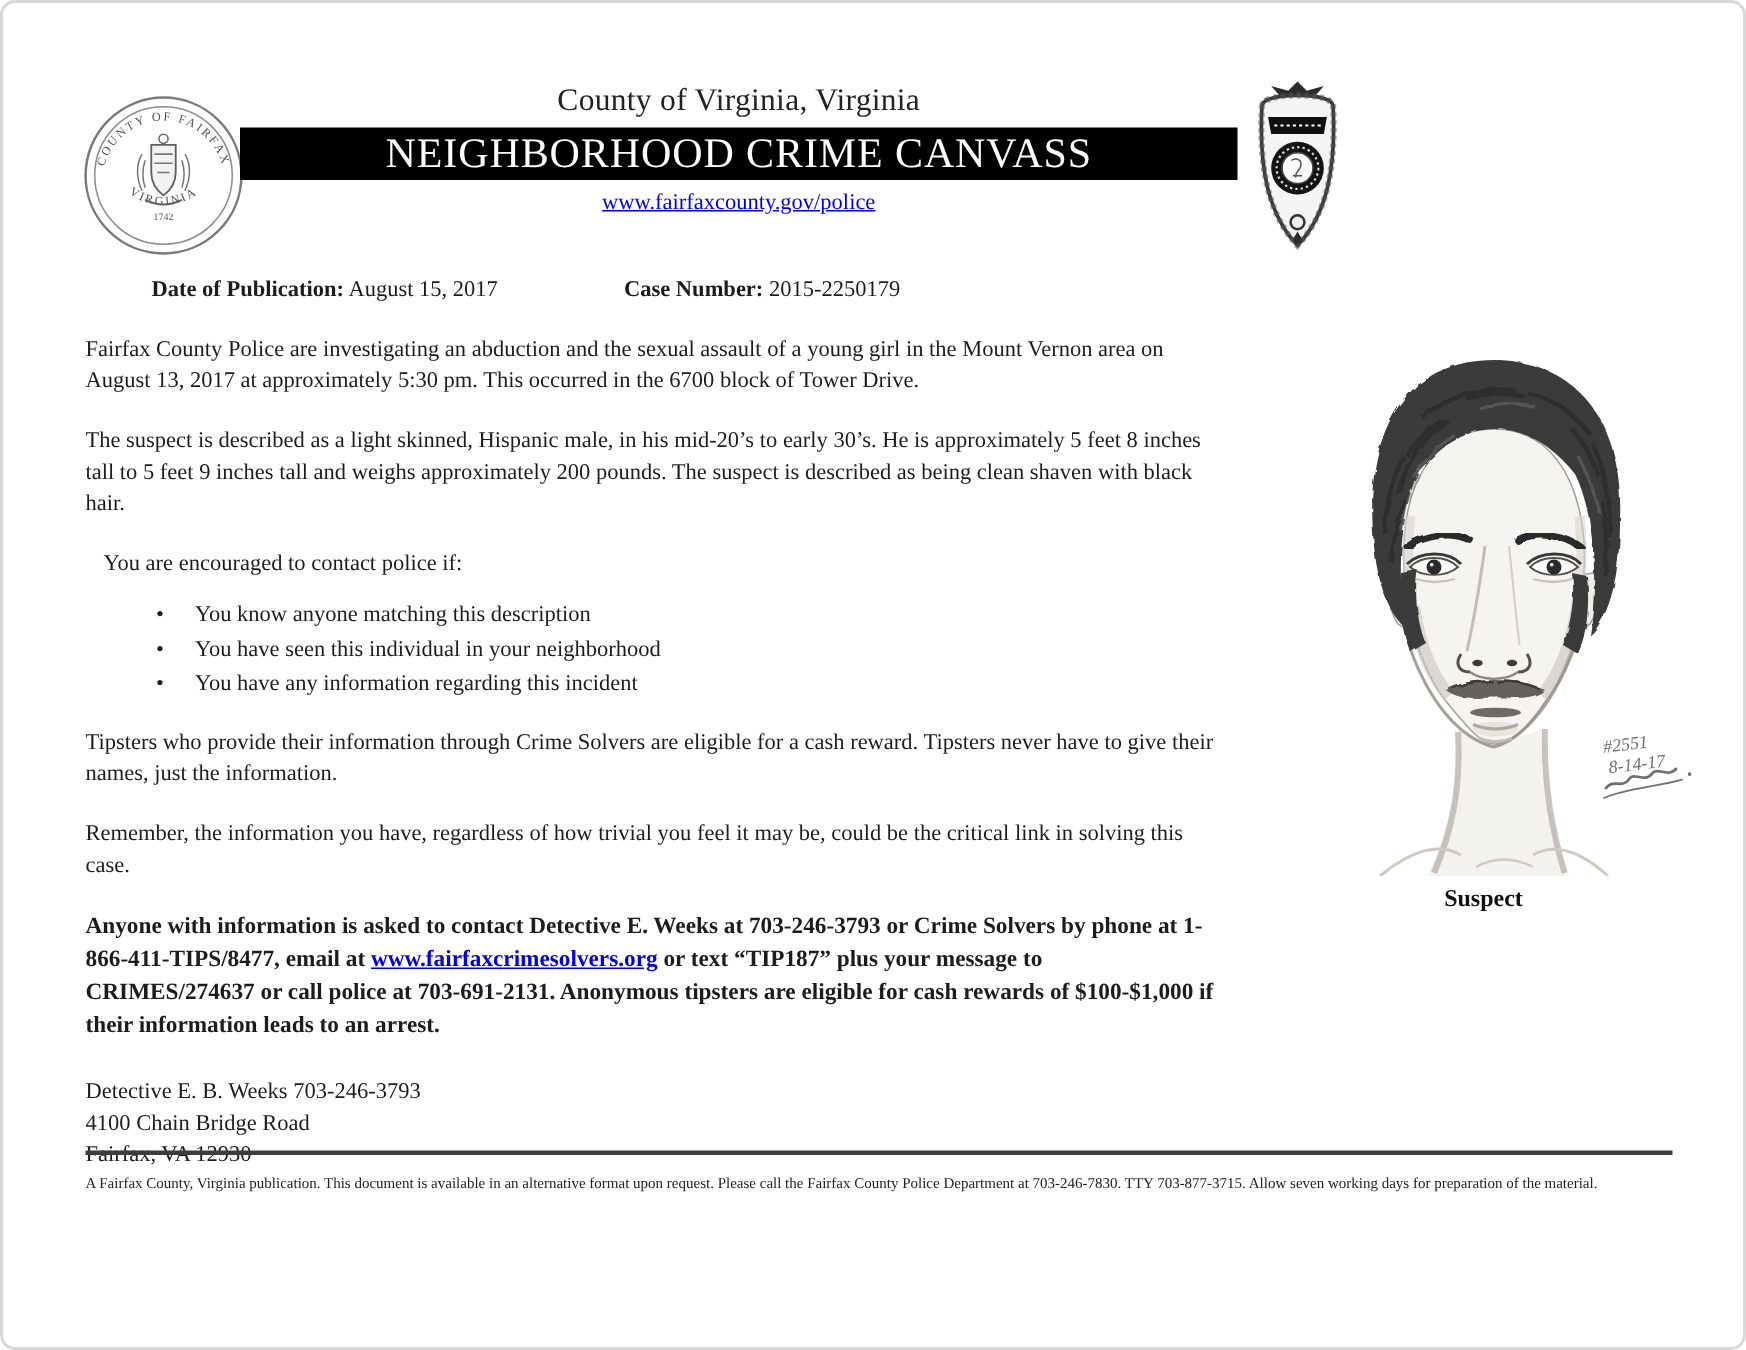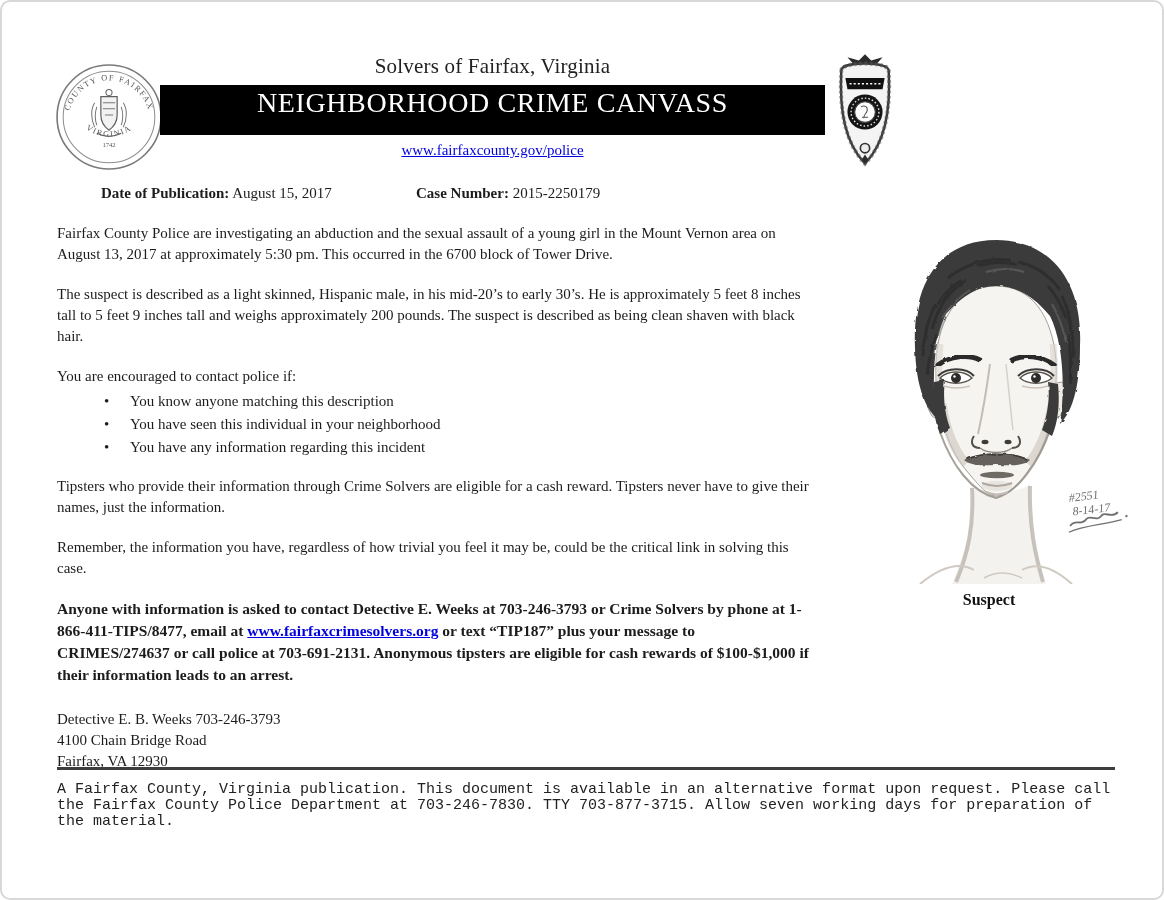--- a/index.html
+++ b/index.html
@@ -6,47 +6,47 @@
   .page{
     position:relative;width:1164px;height:900px;background:#fff;
     border:2px solid #d8d8d8;border-radius:10px;box-sizing:border-box;overflow:hidden;
     font-family:"Liberation Serif","DejaVu Serif",serif;color:#1c1c1c;
   }
   
   .seal{position:absolute;left:52px;top:60px;width:110px;height:110px;}
   .badge{position:absolute;left:831px;top:50px;width:64px;height:116px;}
   .hdr-center{position:absolute;left:158px;top:52px;width:665px;text-align:center;}
   .county-title{font-size:21px;color:#222;letter-spacing:.2px;}
-  .banner{margin-top:6px;background:#000;color:#fff;height:50px;line-height:35px;
+  .banner{margin-top:6px;background:#000;color:#fff;height:35px;line-height:35px;
           font-size:28px;letter-spacing:.6px;}
   .police-url{margin-top:7px;font-size:15px;}
   .police-url a{color:#0000e0;text-decoration:underline;cursor:pointer;}
   
   .meta{position:absolute;left:55px;top:183px;width:760px;font-size:15px;}
   .meta b{font-weight:700;margin-left:44px;}
   .meta .case{position:absolute;left:315px;top:0;}
   
   .content{position:absolute;left:55px;top:221px;width:752px;font-size:15px;line-height:21px;}
   .content p{margin:0 0 19px 0;}
-  .content p.tight{margin:0;}
+  .content p.tight{margin:12px;}
   ul.bullets{list-style:none;margin:3px 0 17px 0;padding:0;}
   ul.bullets li{position:relative;padding-left:73px;line-height:23px;}
   ul.bullets li::before{content:"•";position:absolute;left:47px;top:0;}
   .boldpara{font-weight:700;font-size:15.5px;line-height:22px;margin:3px 0 23px 0 !important;}
   .boldpara a{color:#0000e0;text-decoration:underline;font-weight:700;cursor:pointer;}
   .address div{line-height:21px;}
   
   .sketch-wrap{position:absolute;left:888px;top:232px;width:250px;}
   .sketch-wrap svg{display:block;}
   .suspect-caption{margin-top:7px;text-align:center;padding-right:52px;
                    font-weight:700;font-size:16px;color:#111;}
   
   .footer-rule{position:absolute;left:55px;top:765px;width:1058px;height:3px;background:#3d3d3d;}
-  .footer-text{position:absolute;left:55px;top:780px;width:1063px;font-size:15px;
-               line-height:16px;color:#222;font-family:Liberation Mono, monospace;}
+  .footer-text{position:absolute;left:55px;top:780px;width:1063px;font-size:10px;
+               line-height:16px;color:#222;}
   .anno-text{font-style:italic;fill:#6f6f6f;font-size:12px;font-family:"Liberation Serif",serif;}
   .seal-arc{font-size:8px;letter-spacing:1.5px;fill:#555;font-family:"Liberation Serif",serif;}
 </style>
 </head>
 <body>
 
 <div class="page">
 
   <div class="seal">
     <svg viewBox="0 0 108 108" width="110" height="110">
@@ -69,21 +69,21 @@
         <path d="M48,40 H60 M48,46 H60 M50,52 H58" stroke="#777" stroke-width="1" fill="none"></path>
         <path d="M40,40 C36,46 36,56 40,64 M42,44 C40,50 40,56 42,62" stroke="#777" stroke-width="1" fill="none"></path>
         <path d="M68,40 C72,46 72,56 68,64 M66,44 C68,50 68,56 66,62" stroke="#777" stroke-width="1" fill="none"></path>
         <path d="M42,70 Q54,76 66,70" stroke="#5f5f5f" stroke-width="1.2" fill="none"></path>
         <text x="54" y="83" text-anchor="middle" font-size="6.5" fill="#555">1742</text>
       </g>
     </svg>
   </div>
 
   <div class="hdr-center">
-    <div class="county-title">Solvers of Fairfax, Virginia</div>
+    <div class="county-title">County of Virginia, Virginia</div>
     <div class="banner">NEIGHBORHOOD CRIME CANVASS</div>
     <div class="police-url">
       <a>www.fairfaxcounty.gov/police</a>
     </div>
   </div>
 
   <div class="badge">
     <svg viewBox="0 0 62 112" width="64" height="116">
 
       <path d="M31,2 L37,8 L48,5 L41,13 L53,13 L40,20 L22,20 L9,13 L21,13 L14,5 L25,8 Z" fill="#2b2b2b"></path>

